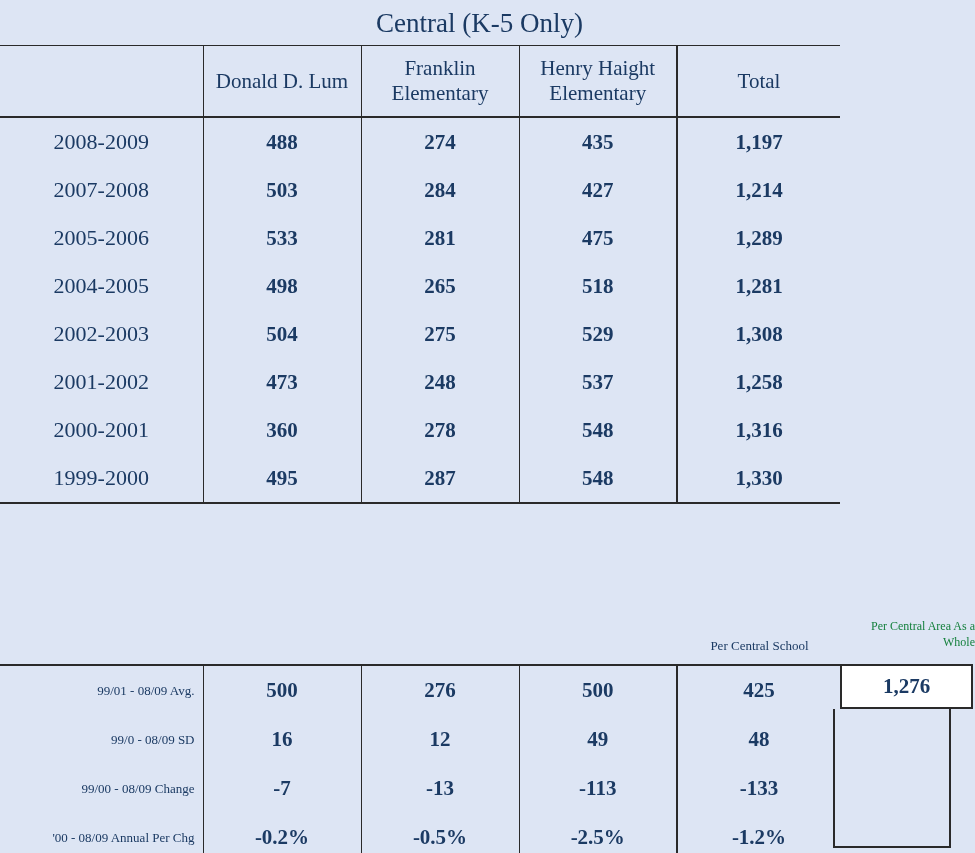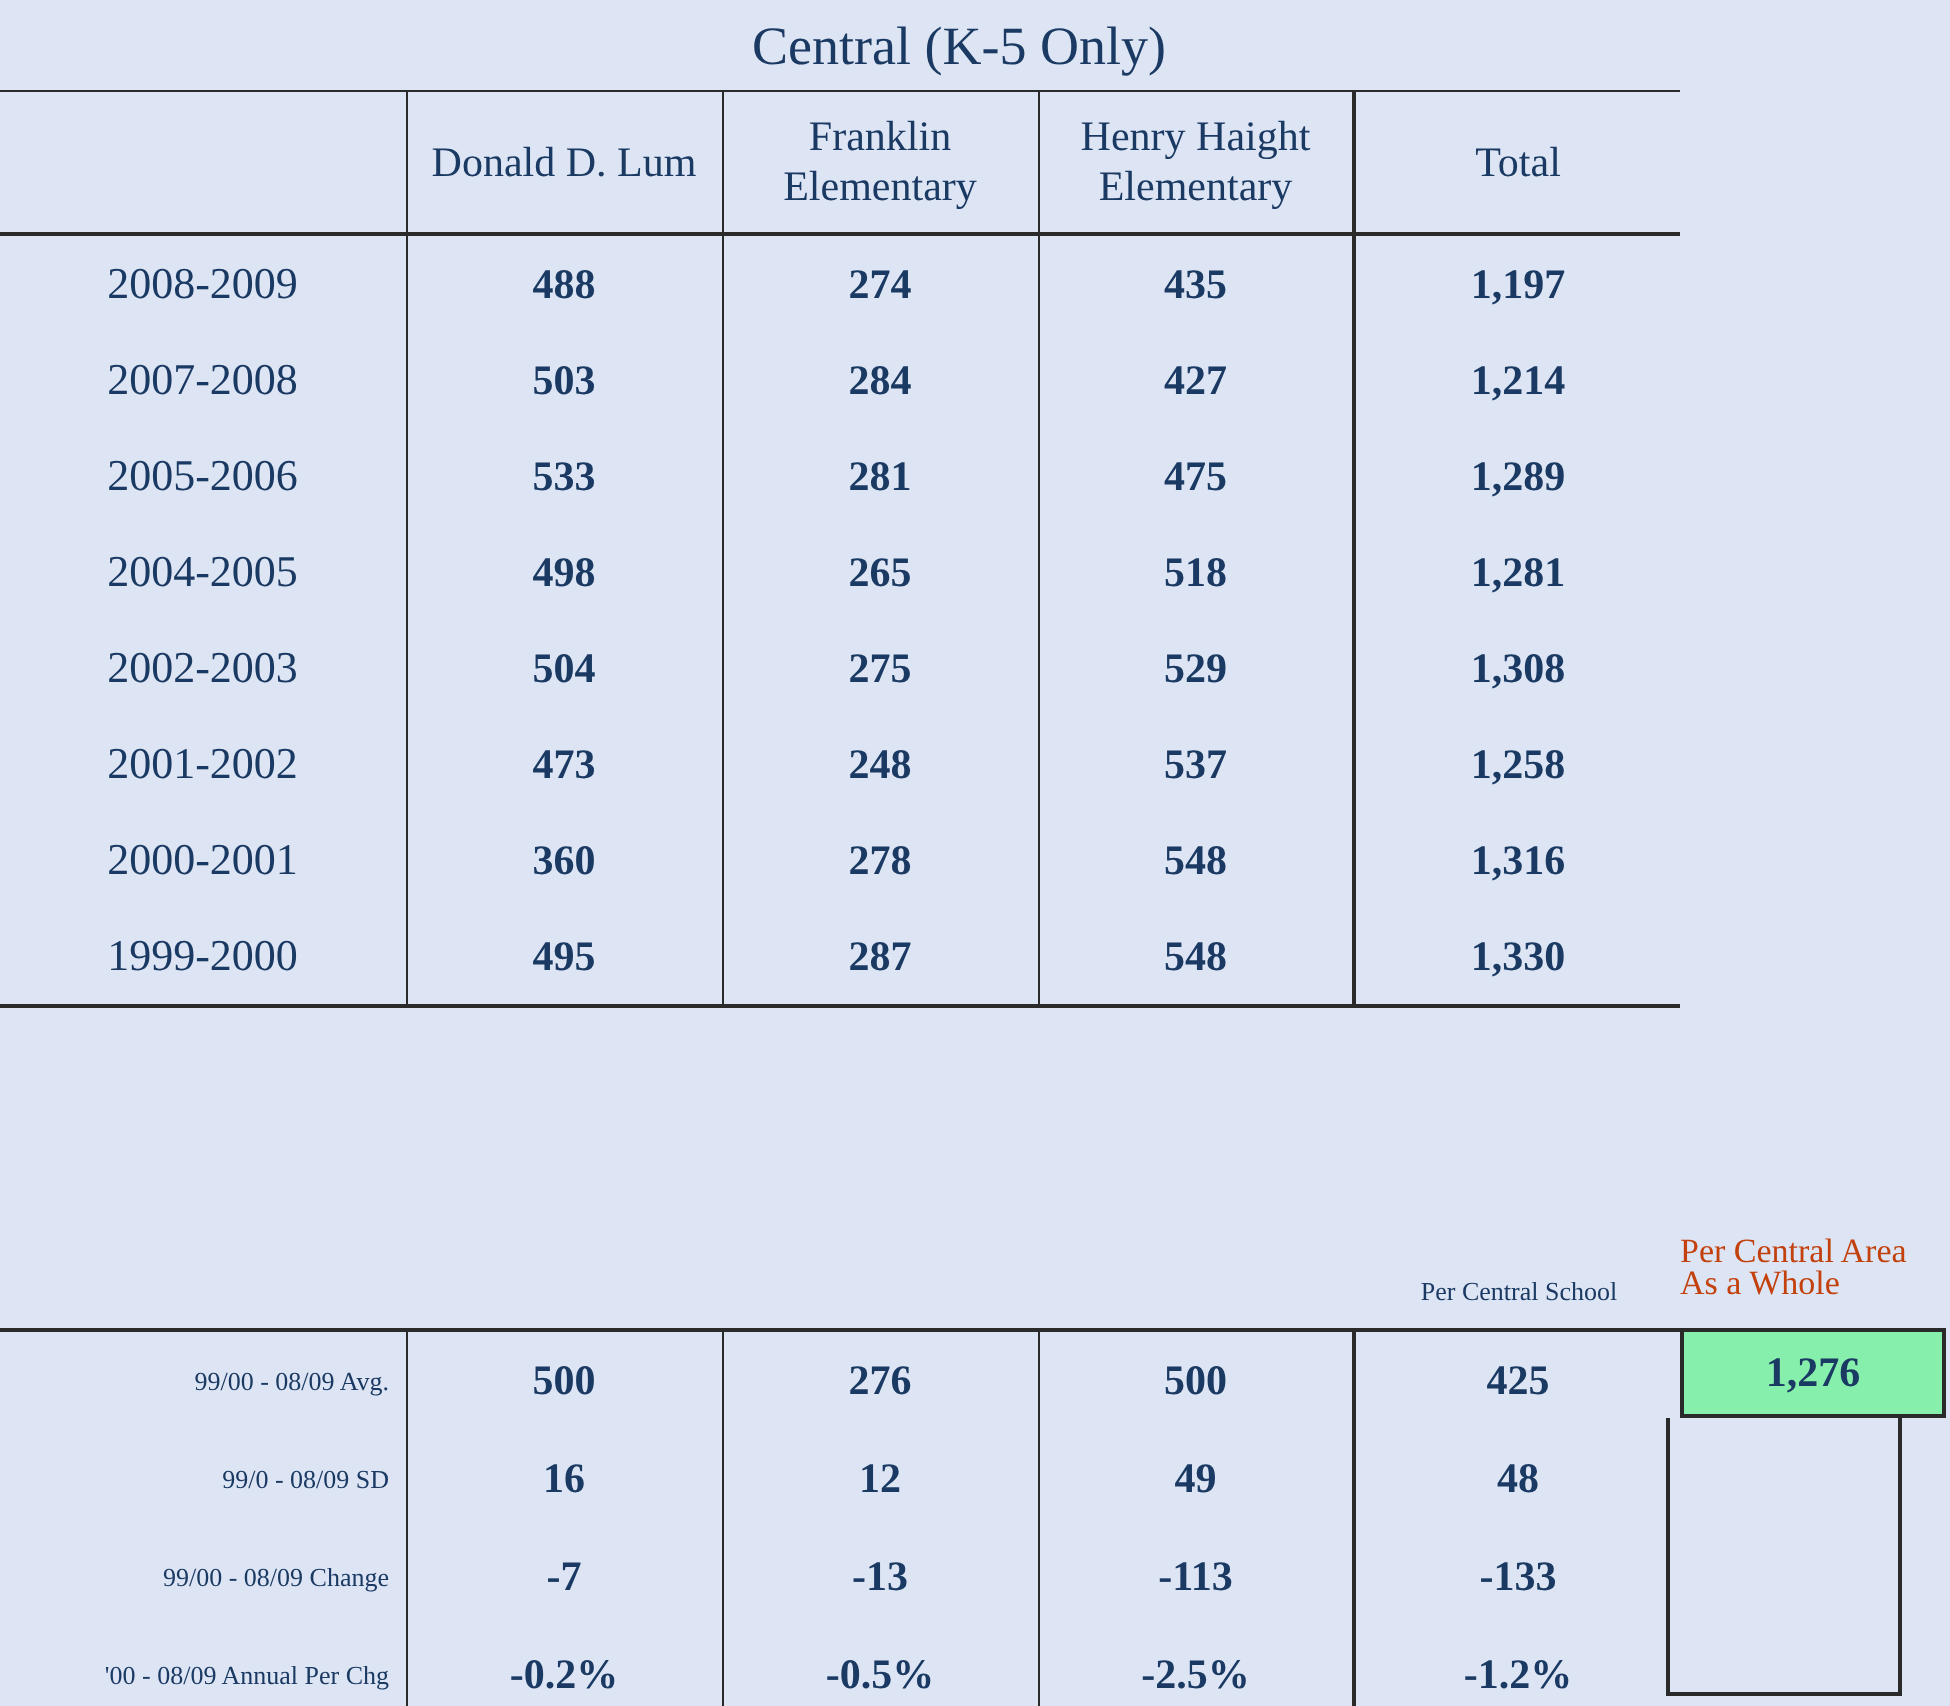--- a/index.html
+++ b/index.html
@@ -107,24 +107,24 @@
     width: 161px;
     text-align: center;
     font-size: 13px;
     color: #1b3a63;
   }
   .mid-label-area {
     position: absolute;
     left: 840px;
     top: 618px;
     width: 135px;
-    text-align: left;
-    font-size: 17px;
+    text-align: right;
+    font-size: 12px;
     line-height: 16px;
-    color: #c2410c;
+    color: #15803d;
   }
 
   
   table.summary {
     position: absolute;
     left: 0;
     top: 664px;
     border-collapse: collapse;
     table-layout: fixed;
     width: 840px;
@@ -161,21 +161,21 @@
 
   
   .area-box {
     position: absolute;
     left: 840px;
     top: 664px;
     width: 133px;
     height: 45px;
     border: 2px solid #2a2a2a;
     box-sizing: border-box;
-    background: #86efac;
+    background: #ffffff;
     text-align: center;
     line-height: 41px;
     font-size: 21px;
     font-weight: bold;
     color: #1b3a63;
   }
   .area-box-tail {
     position: absolute;
     left: 833px;
     top: 709px;
@@ -279,21 +279,21 @@
   <table class="summary">
     <colgroup>
       <col class="s0">
         <col class="s1">
         <col class="s2">
         <col class="s3">
         <col class="s4">
     </colgroup>
     <tbody>
       <tr class="first">
-        <td class="rowlabel">99/00 - 08/09 Avg.</td>
+        <td class="rowlabel">99/01 - 08/09 Avg.</td>
         <td class="num vline">500</td>
         <td class="num vline">276</td>
         <td class="num vline-strong">500</td>
         <td class="num">425</td>
       </tr>
       <tr>
         <td class="rowlabel">99/0 - 08/09 SD</td>
         <td class="num vline">16</td>
         <td class="num vline">12</td>
         <td class="num vline-strong">49</td>

